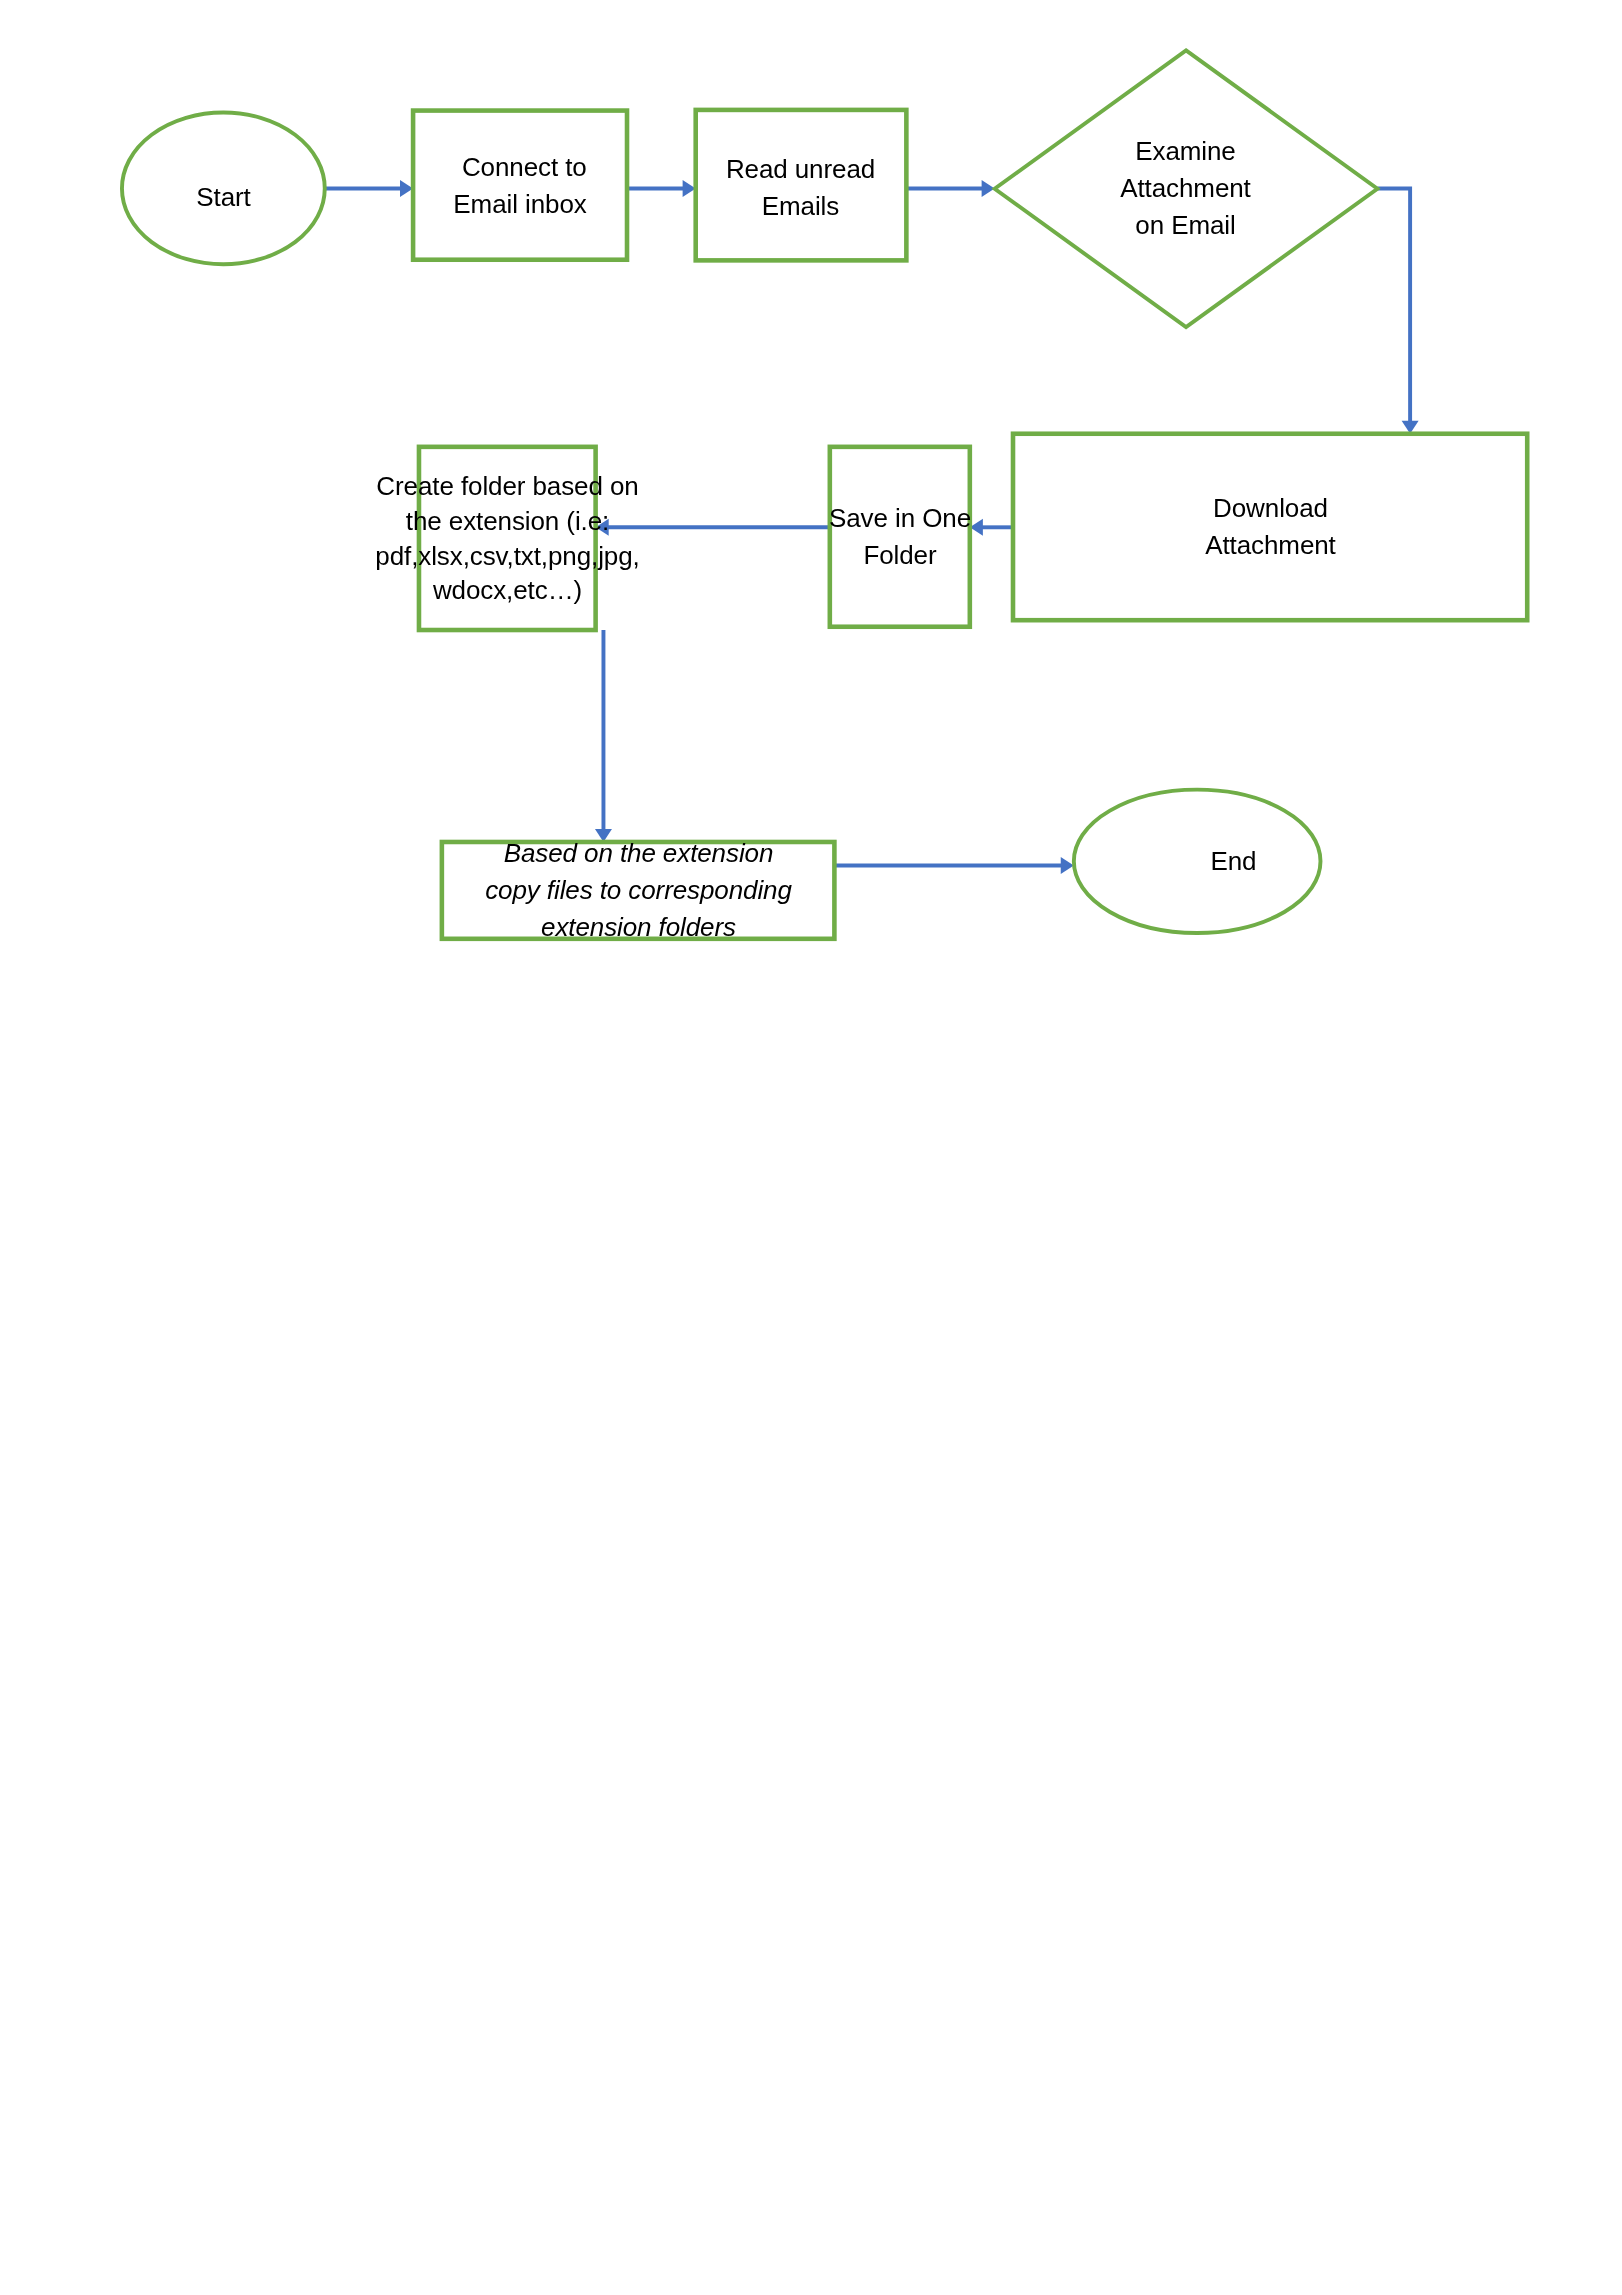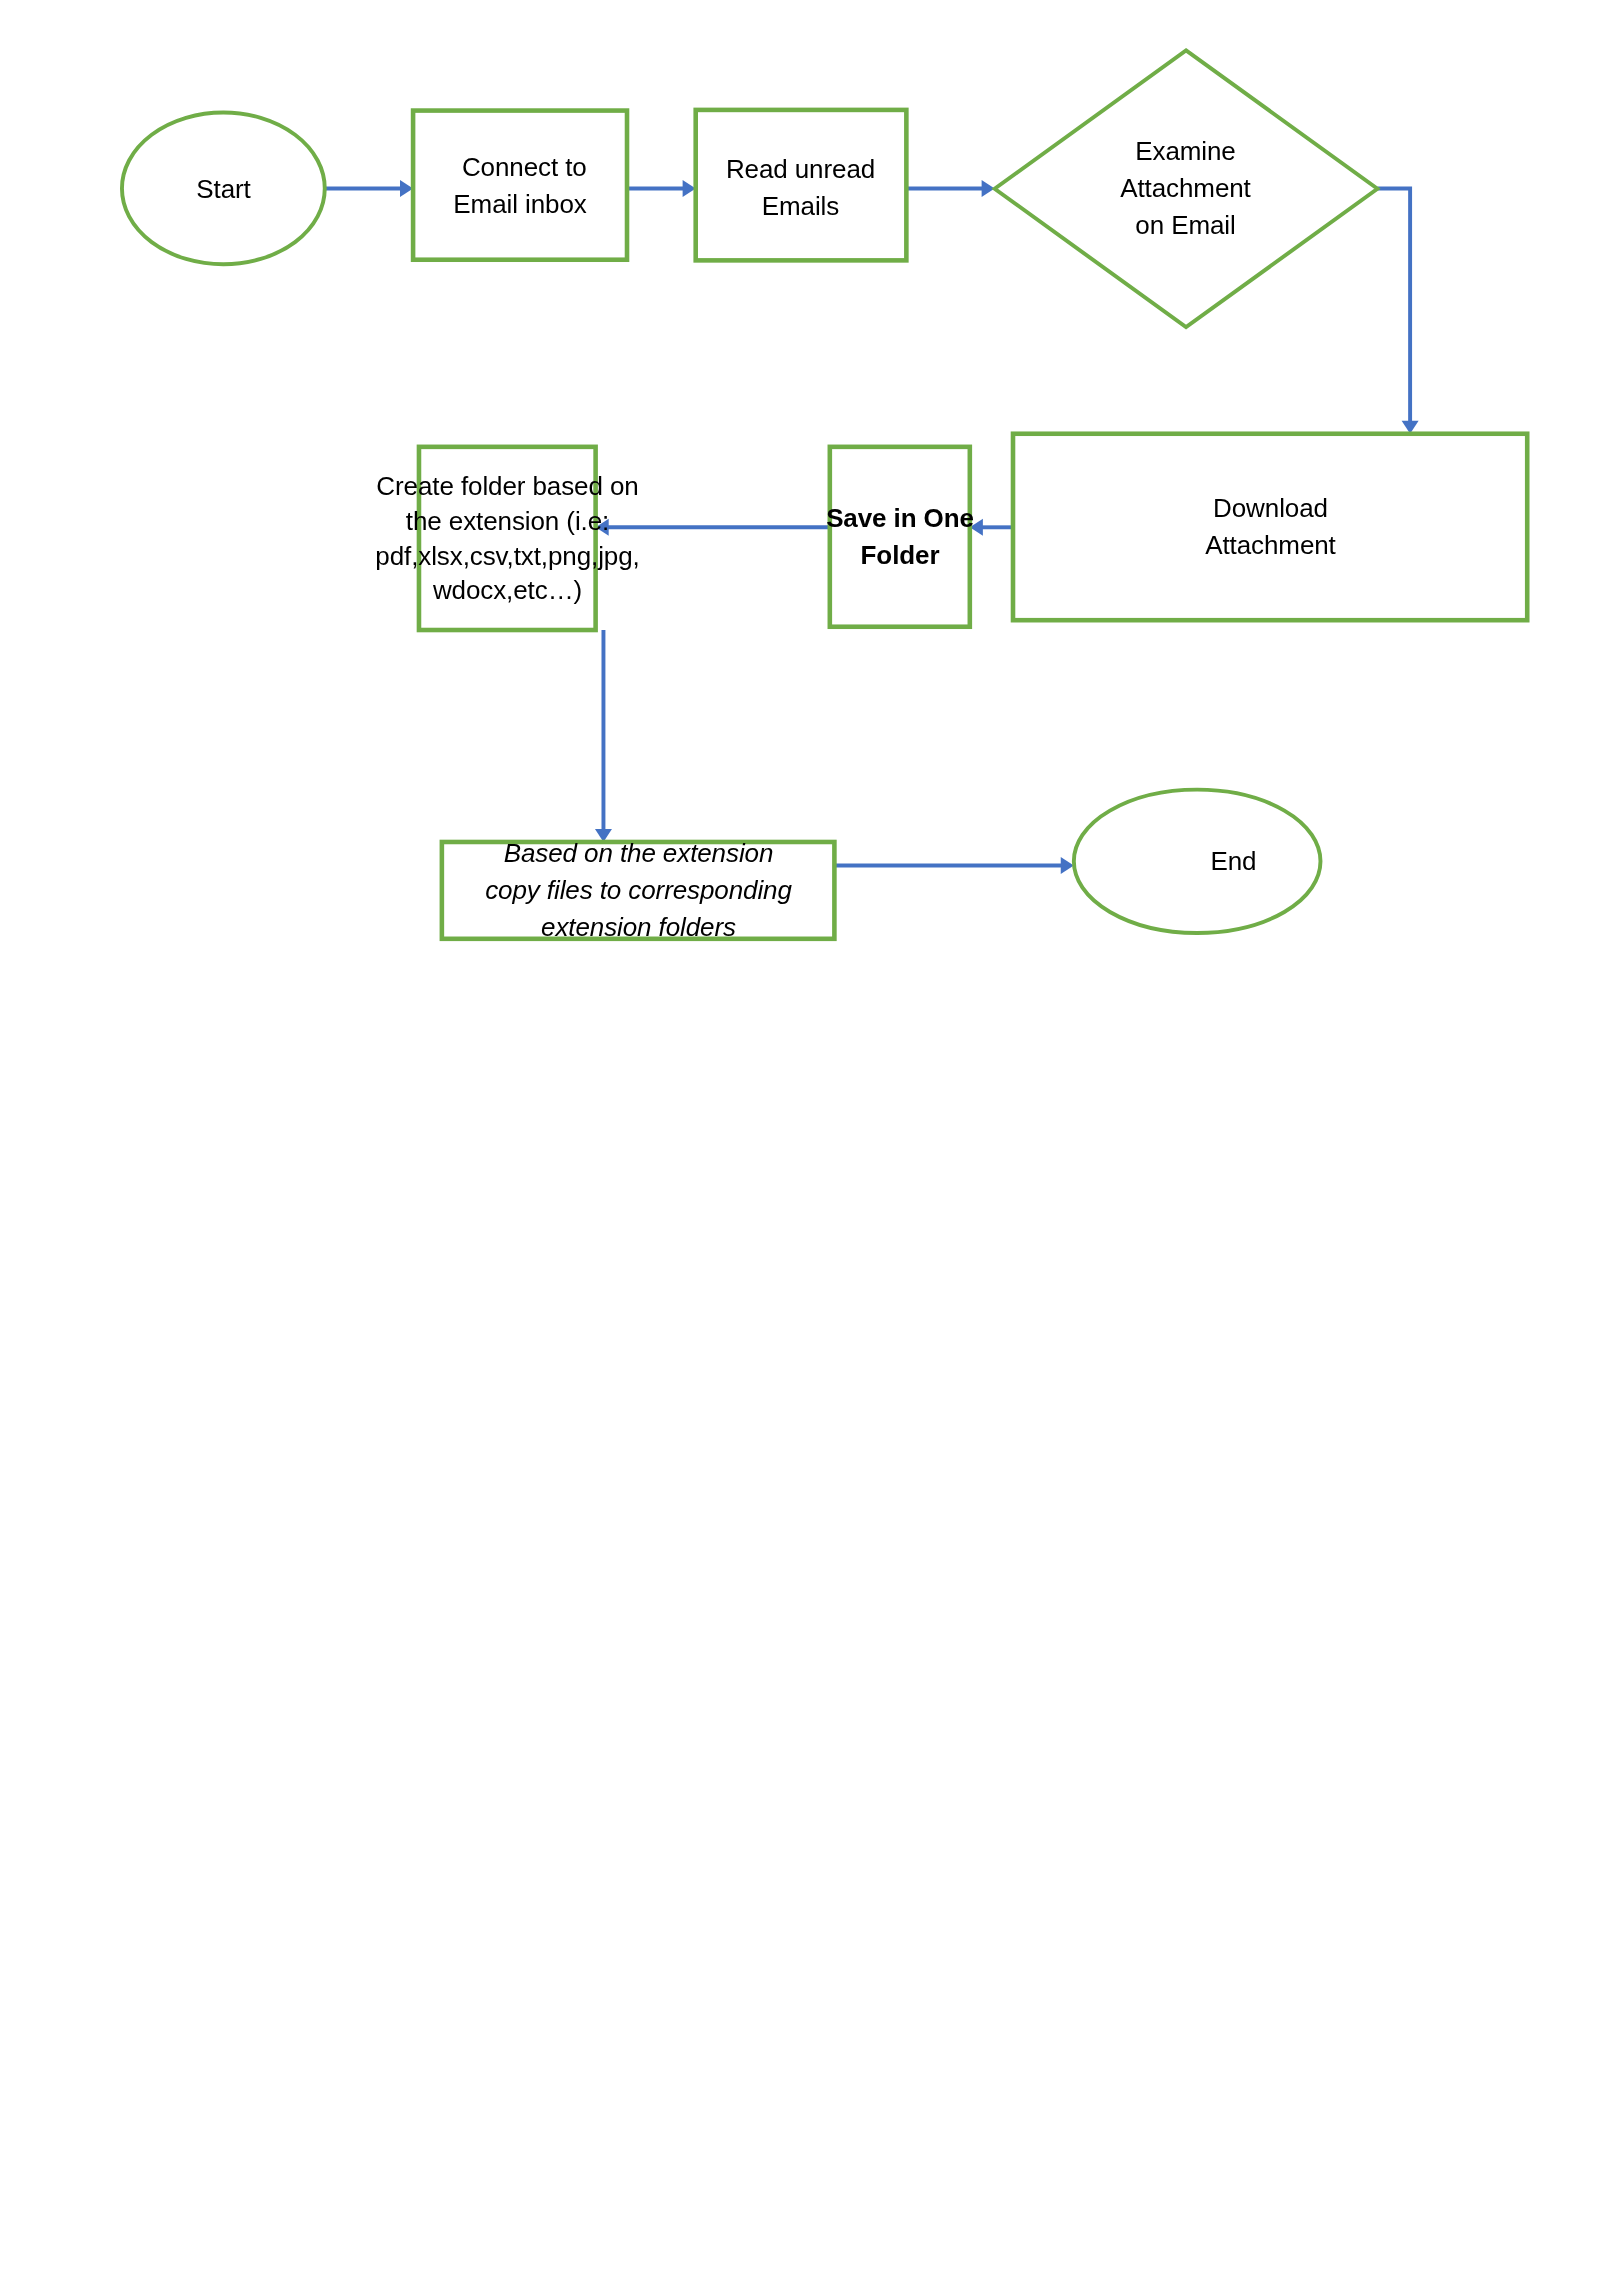--- a/index.html
+++ b/index.html
@@ -107,31 +107,31 @@
         <rect x="1063" y="168" width="322" height="230" class="node-shape"></rect>
         <polygon points="1812.5,77 2105,288.5 1812.5,500 1520,288.5" class="node-shape thin"></polygon>
         <rect x="1548" y="663" width="786" height="285" class="node-shape"></rect>
         <rect x="1268" y="683" width="214" height="275" class="node-shape"></rect>
         <rect x="640" y="683" width="270" height="280" class="node-shape"></rect>
         <rect x="675" y="1287" width="600" height="148" class="node-shape"></rect>
         <ellipse cx="1829.5" cy="1316.5" rx="188.5" ry="109.5" class="node-shape thin"></ellipse>
       </g>
   </svg>
   <div id="labels-layer">
-      <div class="node-label" style="left: 96px; top: 113px; width: 255px; height: 152px;">Start</div>
+      <div class="node-label" style="left: 96px; top: 121px; width: 255px; height: 152px;">Start</div>
       <div class="node-label" style="left: 387px; top: 111px; width: 266px; height: 149px; text-align: right;">Connect to
 Email inbox</div>
       <div class="node-label" style="left: 669px; top: 112px; width: 263px; height: 151px;">Read unread
 Emails</div>
       <div class="node-label" style="left: 968px; top: 50px; width: 435px; height: 277px;">Examine
 Attachment
 on Email</div>
       <div class="node-label" style="left: 987px; top: 434px; width: 567px; height: 186px;">Download
 Attachment</div>
-      <div class="node-label" style="left: 804px; top: 447px; width: 192px; height: 180px; font-weight: bold;">Save in One Folder</div>
+      <div class="node-label" style="left: 804px; top: 447px; width: 192px; height: 180px;">Save in One Folder</div>
       <div class="node-label compact" style="left: 393px; top: 447px; width: 229px; height: 183px;">Create folder based on
 the extension (i.e:
 pdf,xlsx,csv,txt,png,jpg,
 wdocx,etc…)</div>
       <div class="node-label" style="left: 416px; top: 842px; width: 445px; height: 97px; font-style: italic;">Based on the extension
 copy files to corresponding
 extension folders</div>
       <div class="node-label" style="left: 1084px; top: 790px; width: 299px; height: 143px;">End</div>
     </div>
 </div>

